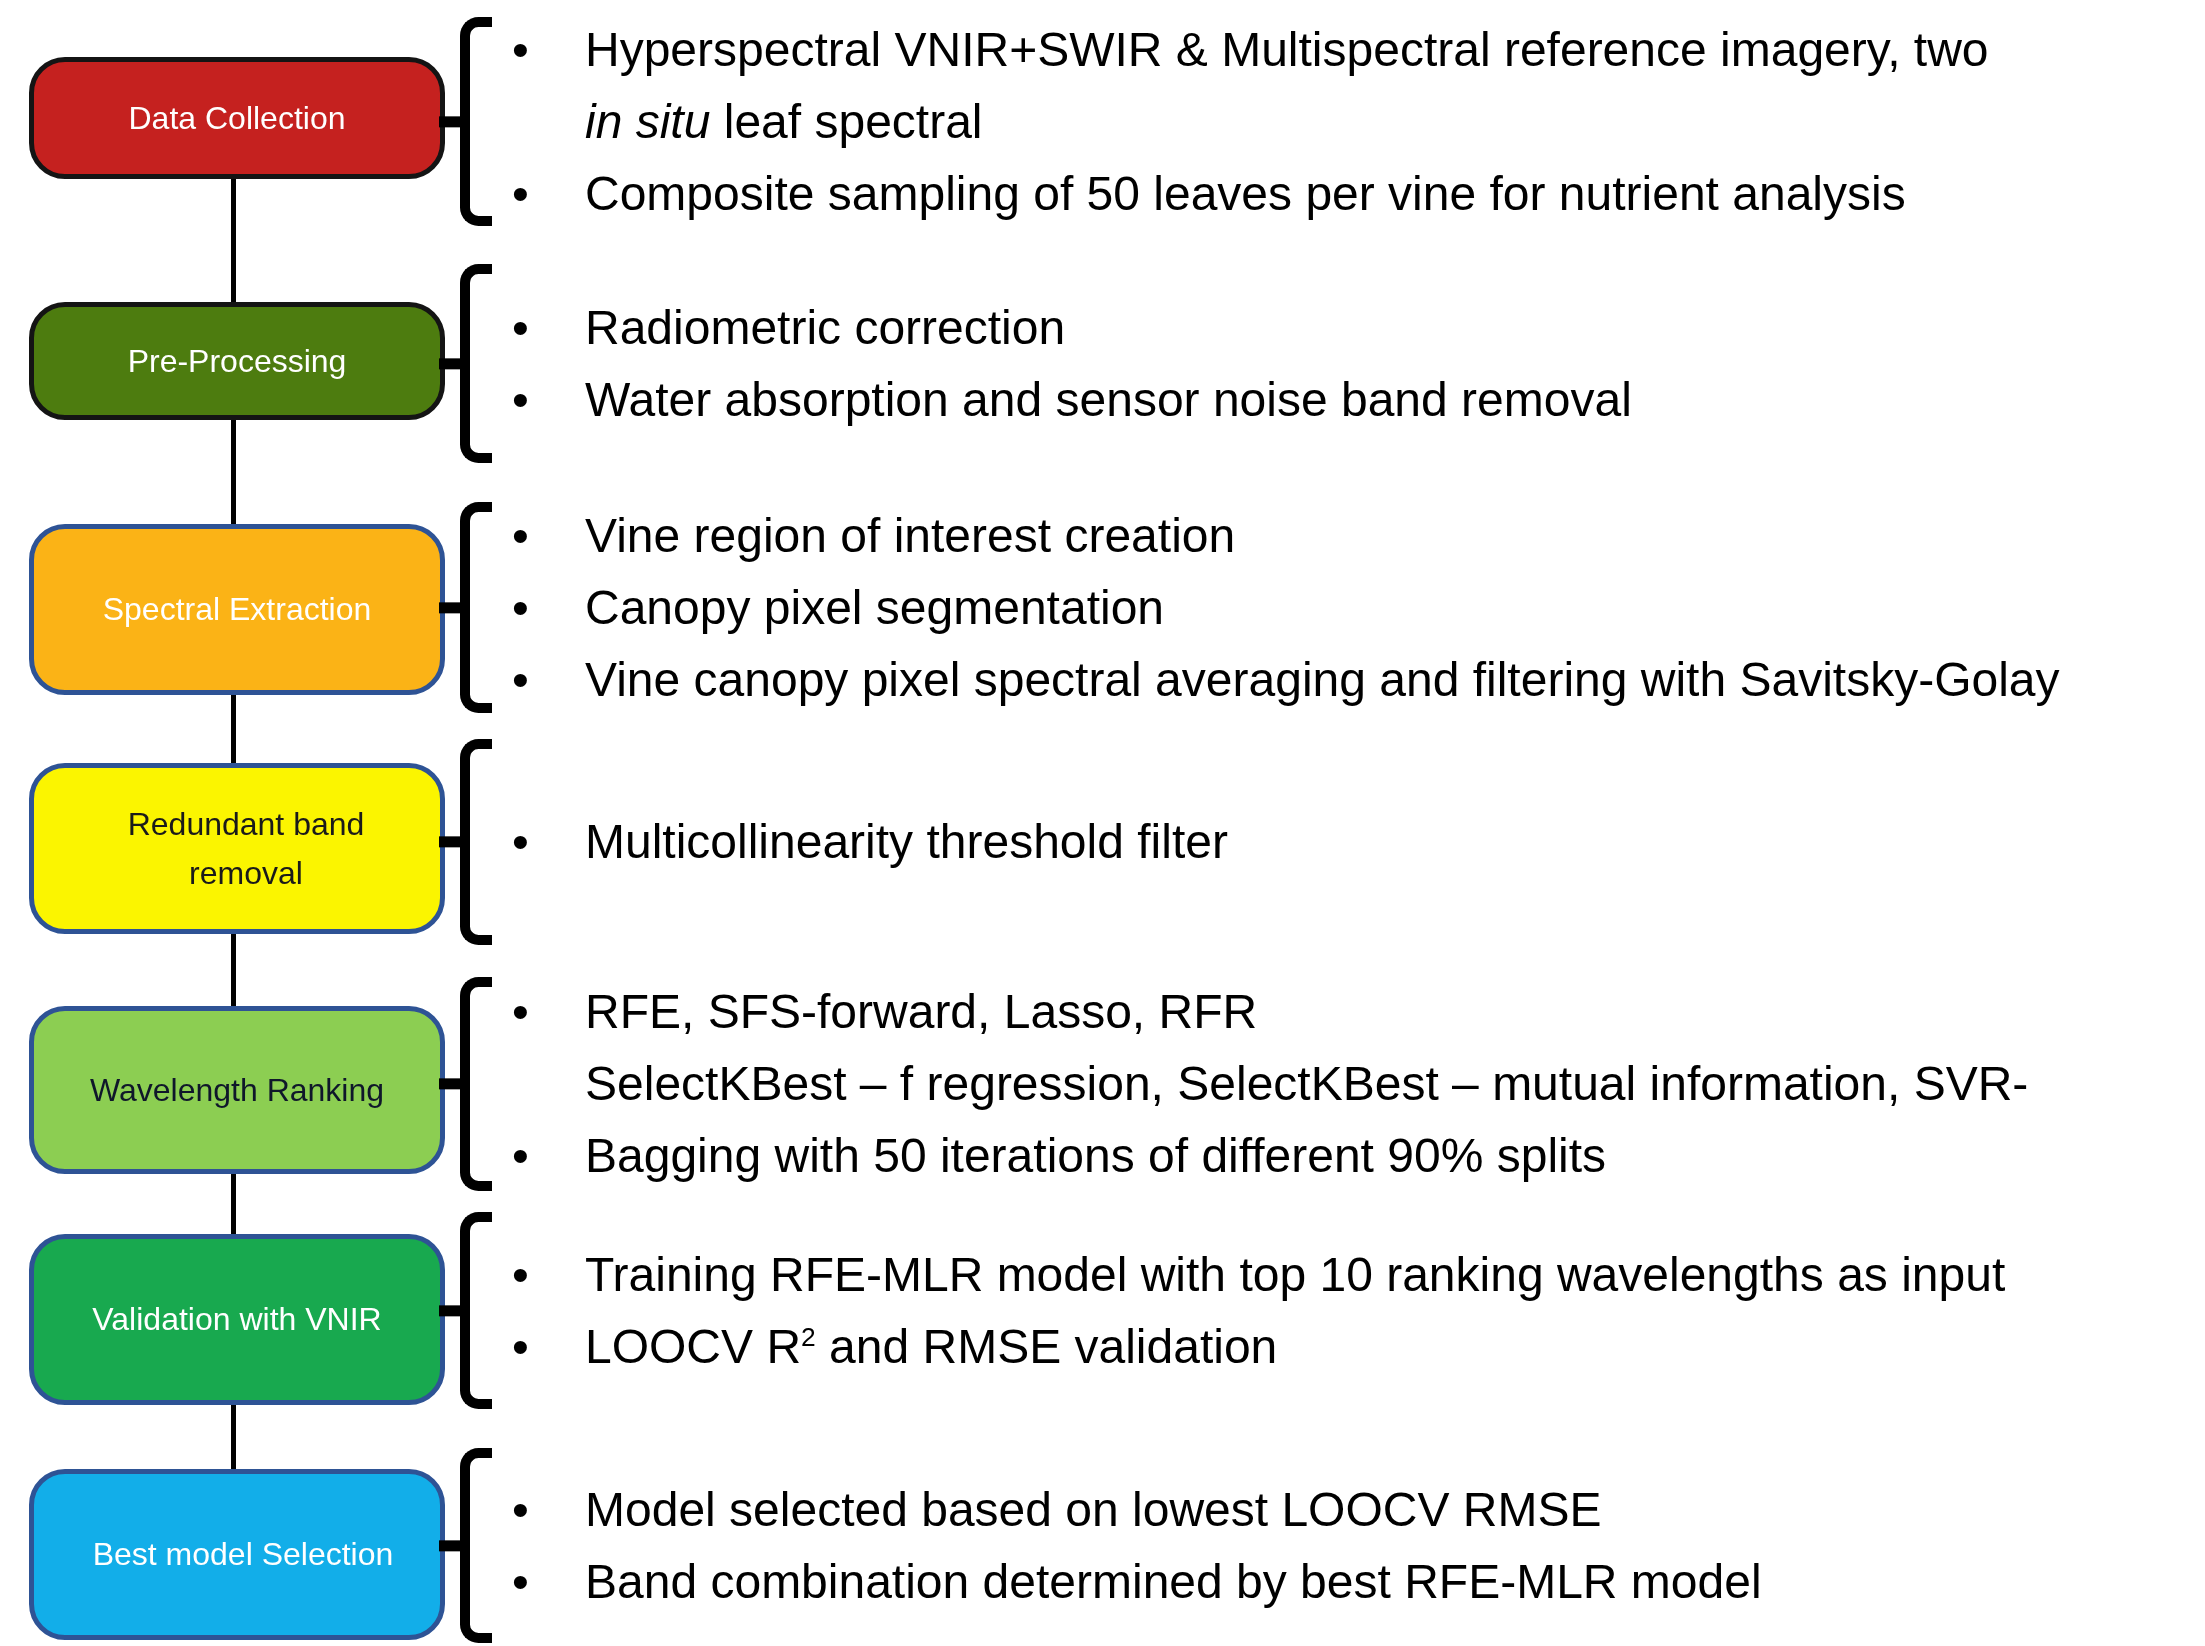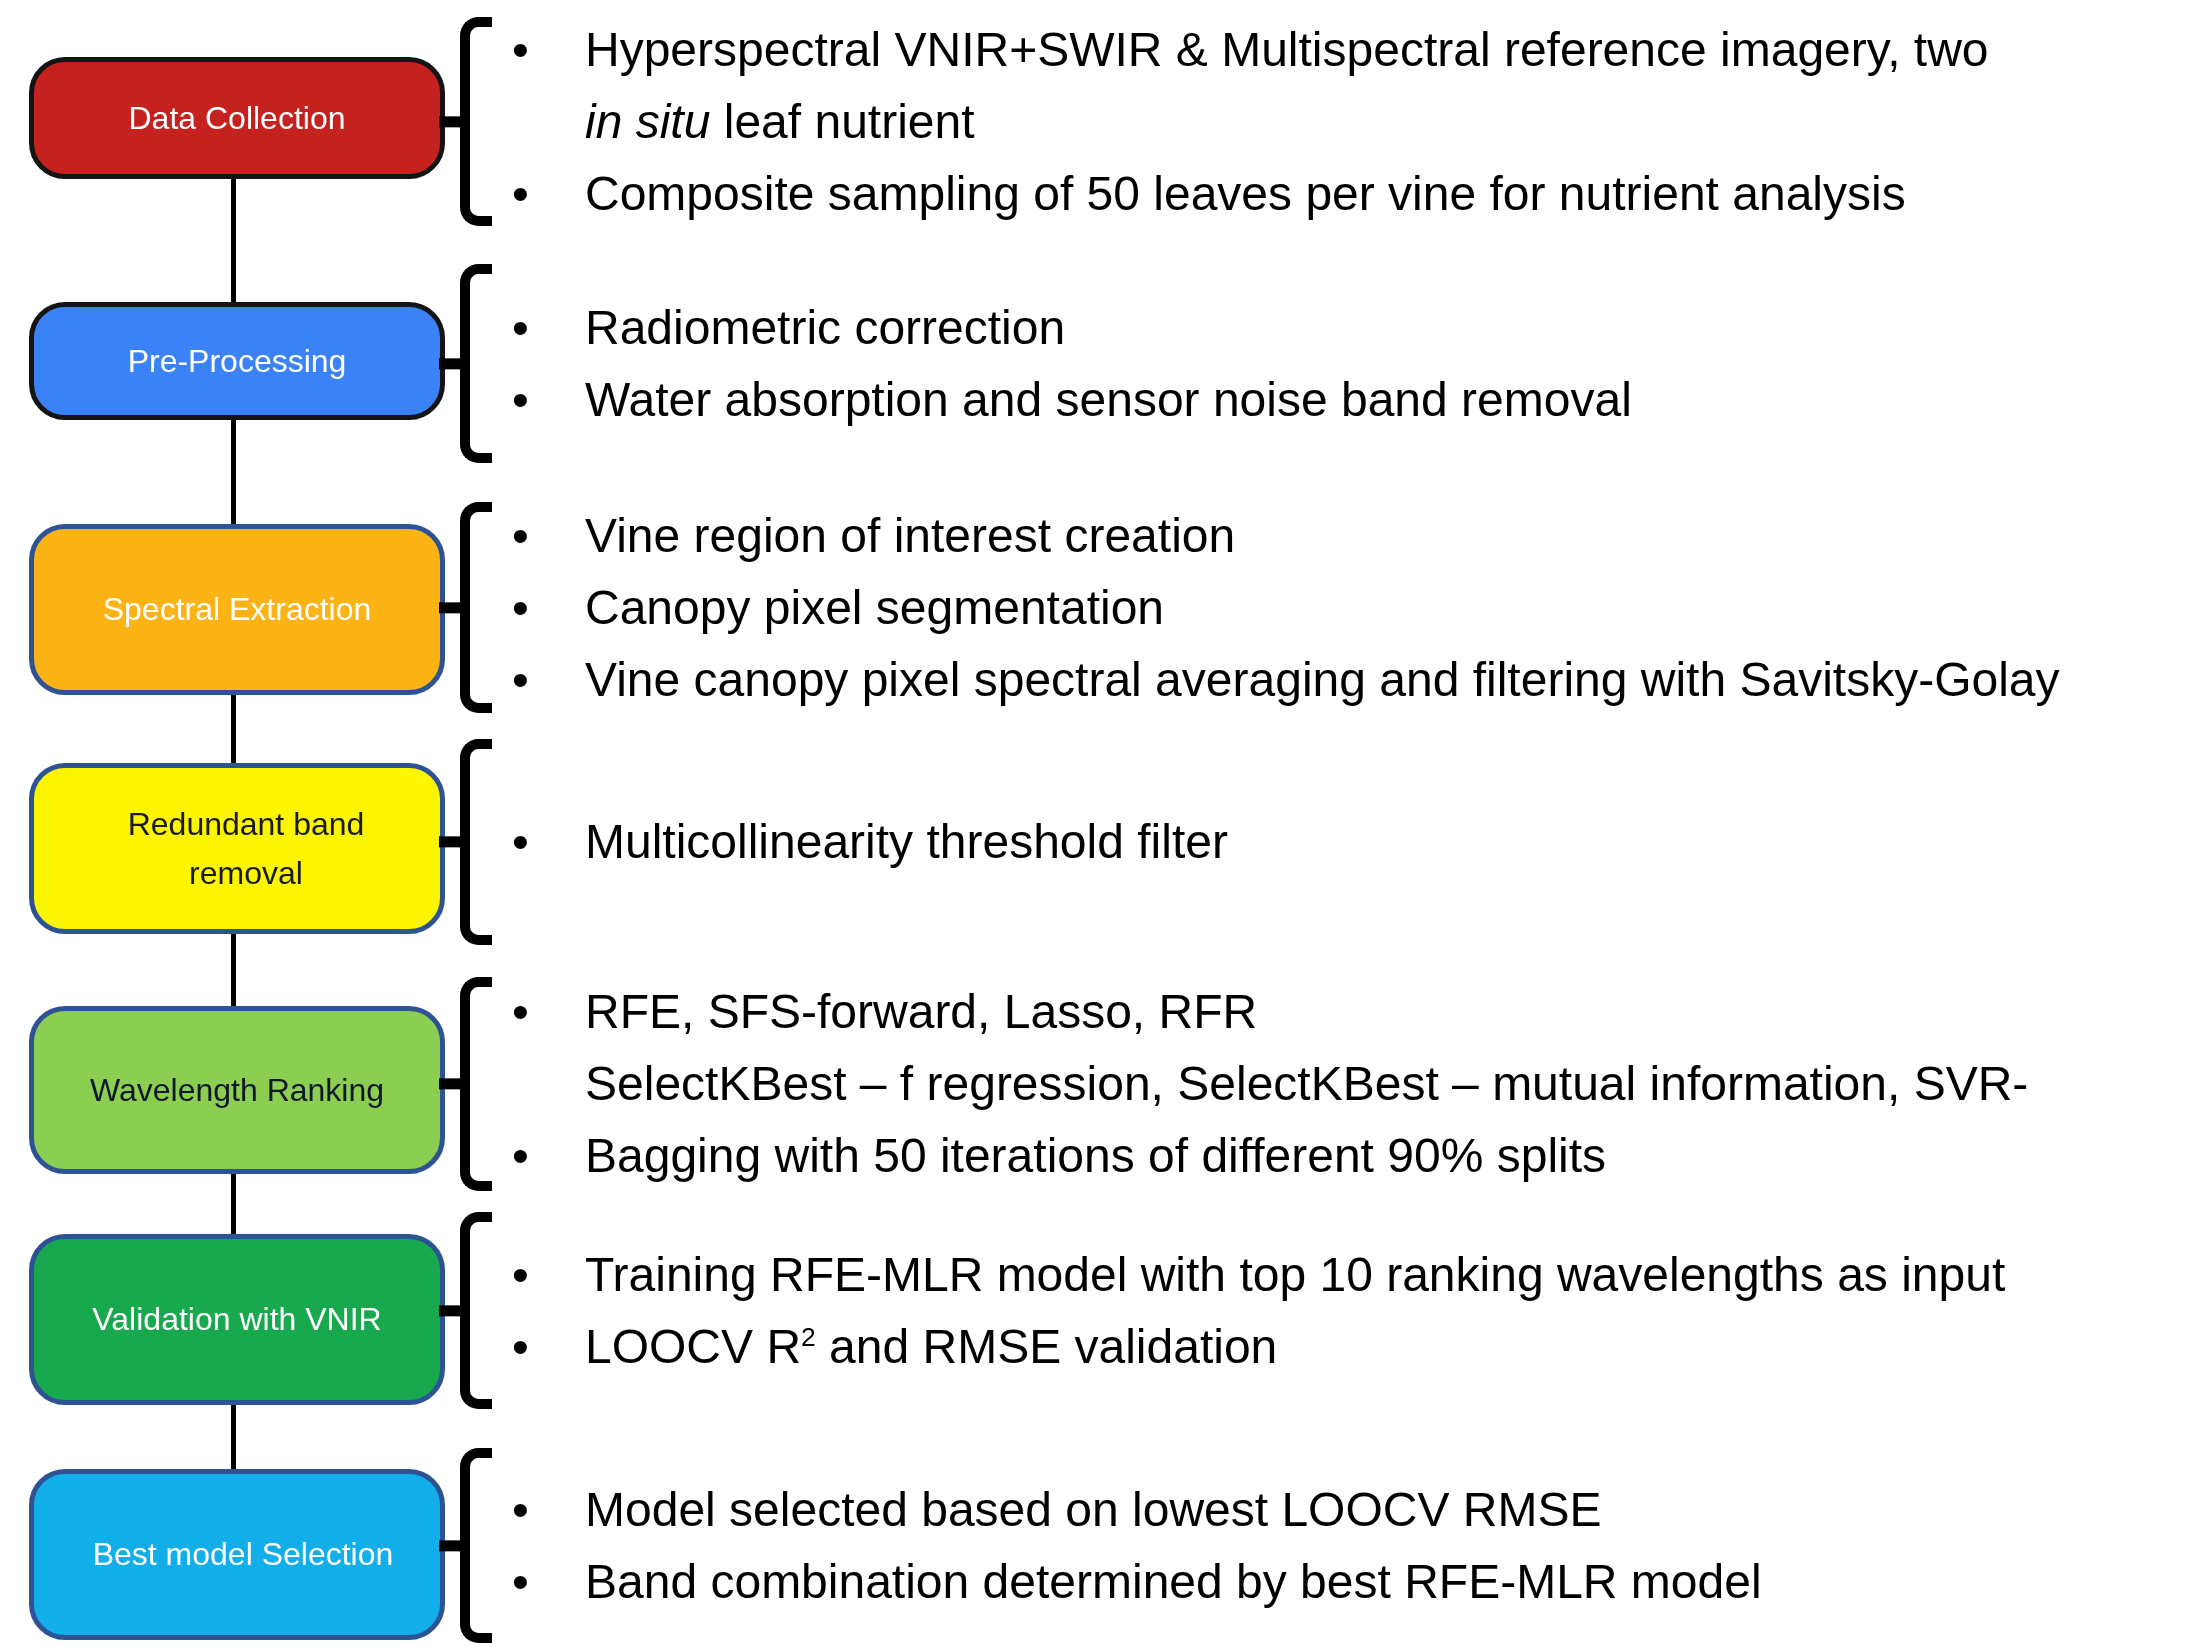--- a/index.html
+++ b/index.html
@@ -114,31 +114,31 @@
 
   <div class="row" style="top: 17px; height: 209px;">
     <div class="box" style="top: 40px; height: 122px; background: rgb(197, 33, 31); border-color: rgb(20, 20, 20);">
       <span class="box-label" style="color: rgb(255, 255, 255);">Data Collection</span>
     </div>
     <div class="bracket" style="top: 0px; height: 209px;"></div>
     <ul class="bullets" style="top: 0px; height: 209px;">
         <li>
           <span class="dot">•</span>
           <div class="line"><span>Hyperspectral VNIR+SWIR &amp; Multispectral reference imagery, two</span></div>
-          <div class="line"><span class="italic">in situ</span><span> leaf nutrient</span></div>
+          <div class="line"><span class="italic">in situ</span><span> leaf spectral</span></div>
         </li>
         <li>
           <span class="dot">•</span>
           <div class="line"><span>Composite sampling of 50 leaves per vine for nutrient analysis</span></div>
         </li>
       </ul>
   </div>
 
   <div class="row" style="top: 264px; height: 199px;">
-    <div class="box" style="top: 38px; height: 118px; background: #3b82f6; border-color: rgb(20, 20, 20);">
+    <div class="box" style="top: 38px; height: 118px; background: #4d7c0f; border-color: rgb(20, 20, 20);">
       <span class="box-label" style="color: rgb(255, 255, 255);">Pre-Processing</span>
     </div>
     <div class="bracket" style="top: 0px; height: 199px;"></div>
     <ul class="bullets" style="top: 0px; height: 199px;">
         <li>
           <span class="dot">•</span>
           <div class="line"><span>Radiometric correction</span></div>
         </li>
         <li>
           <span class="dot">•</span>

